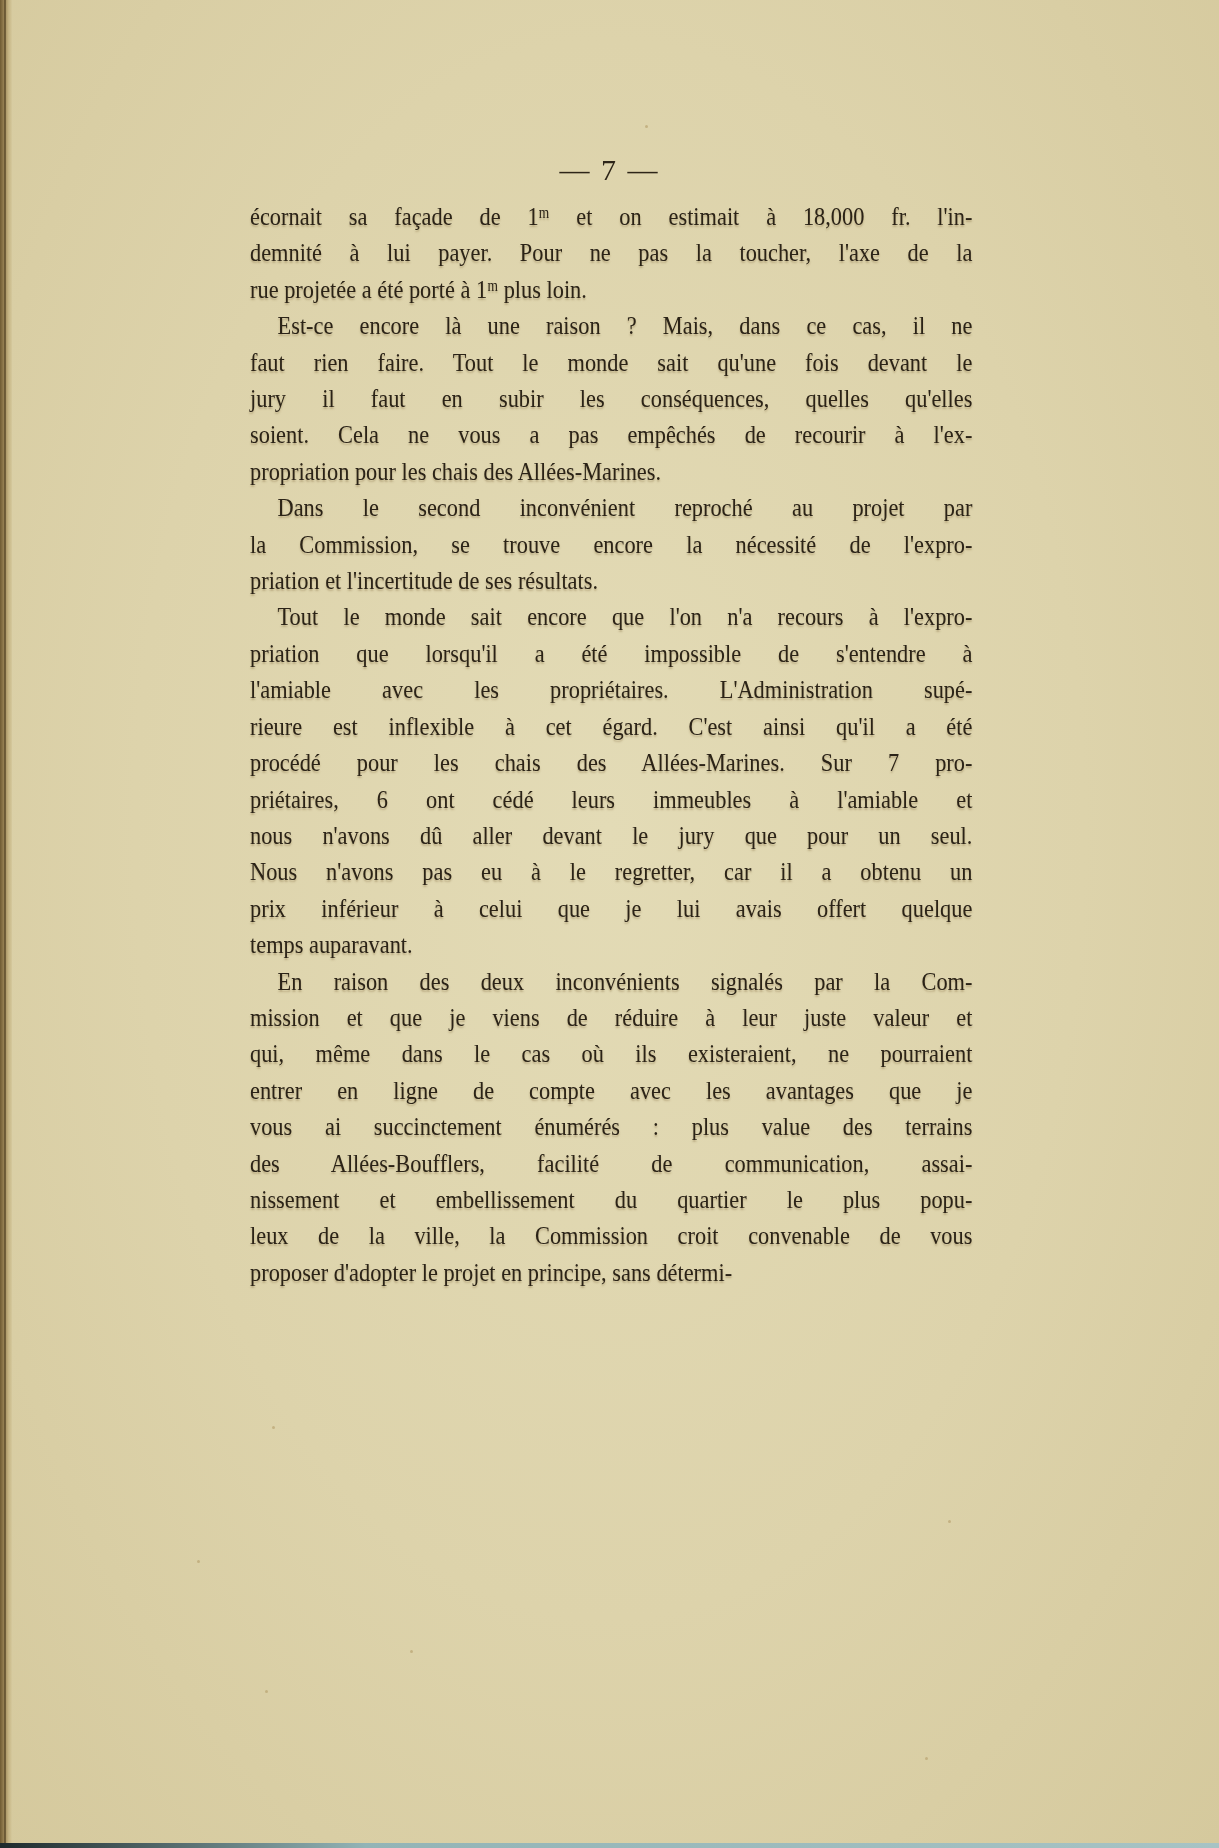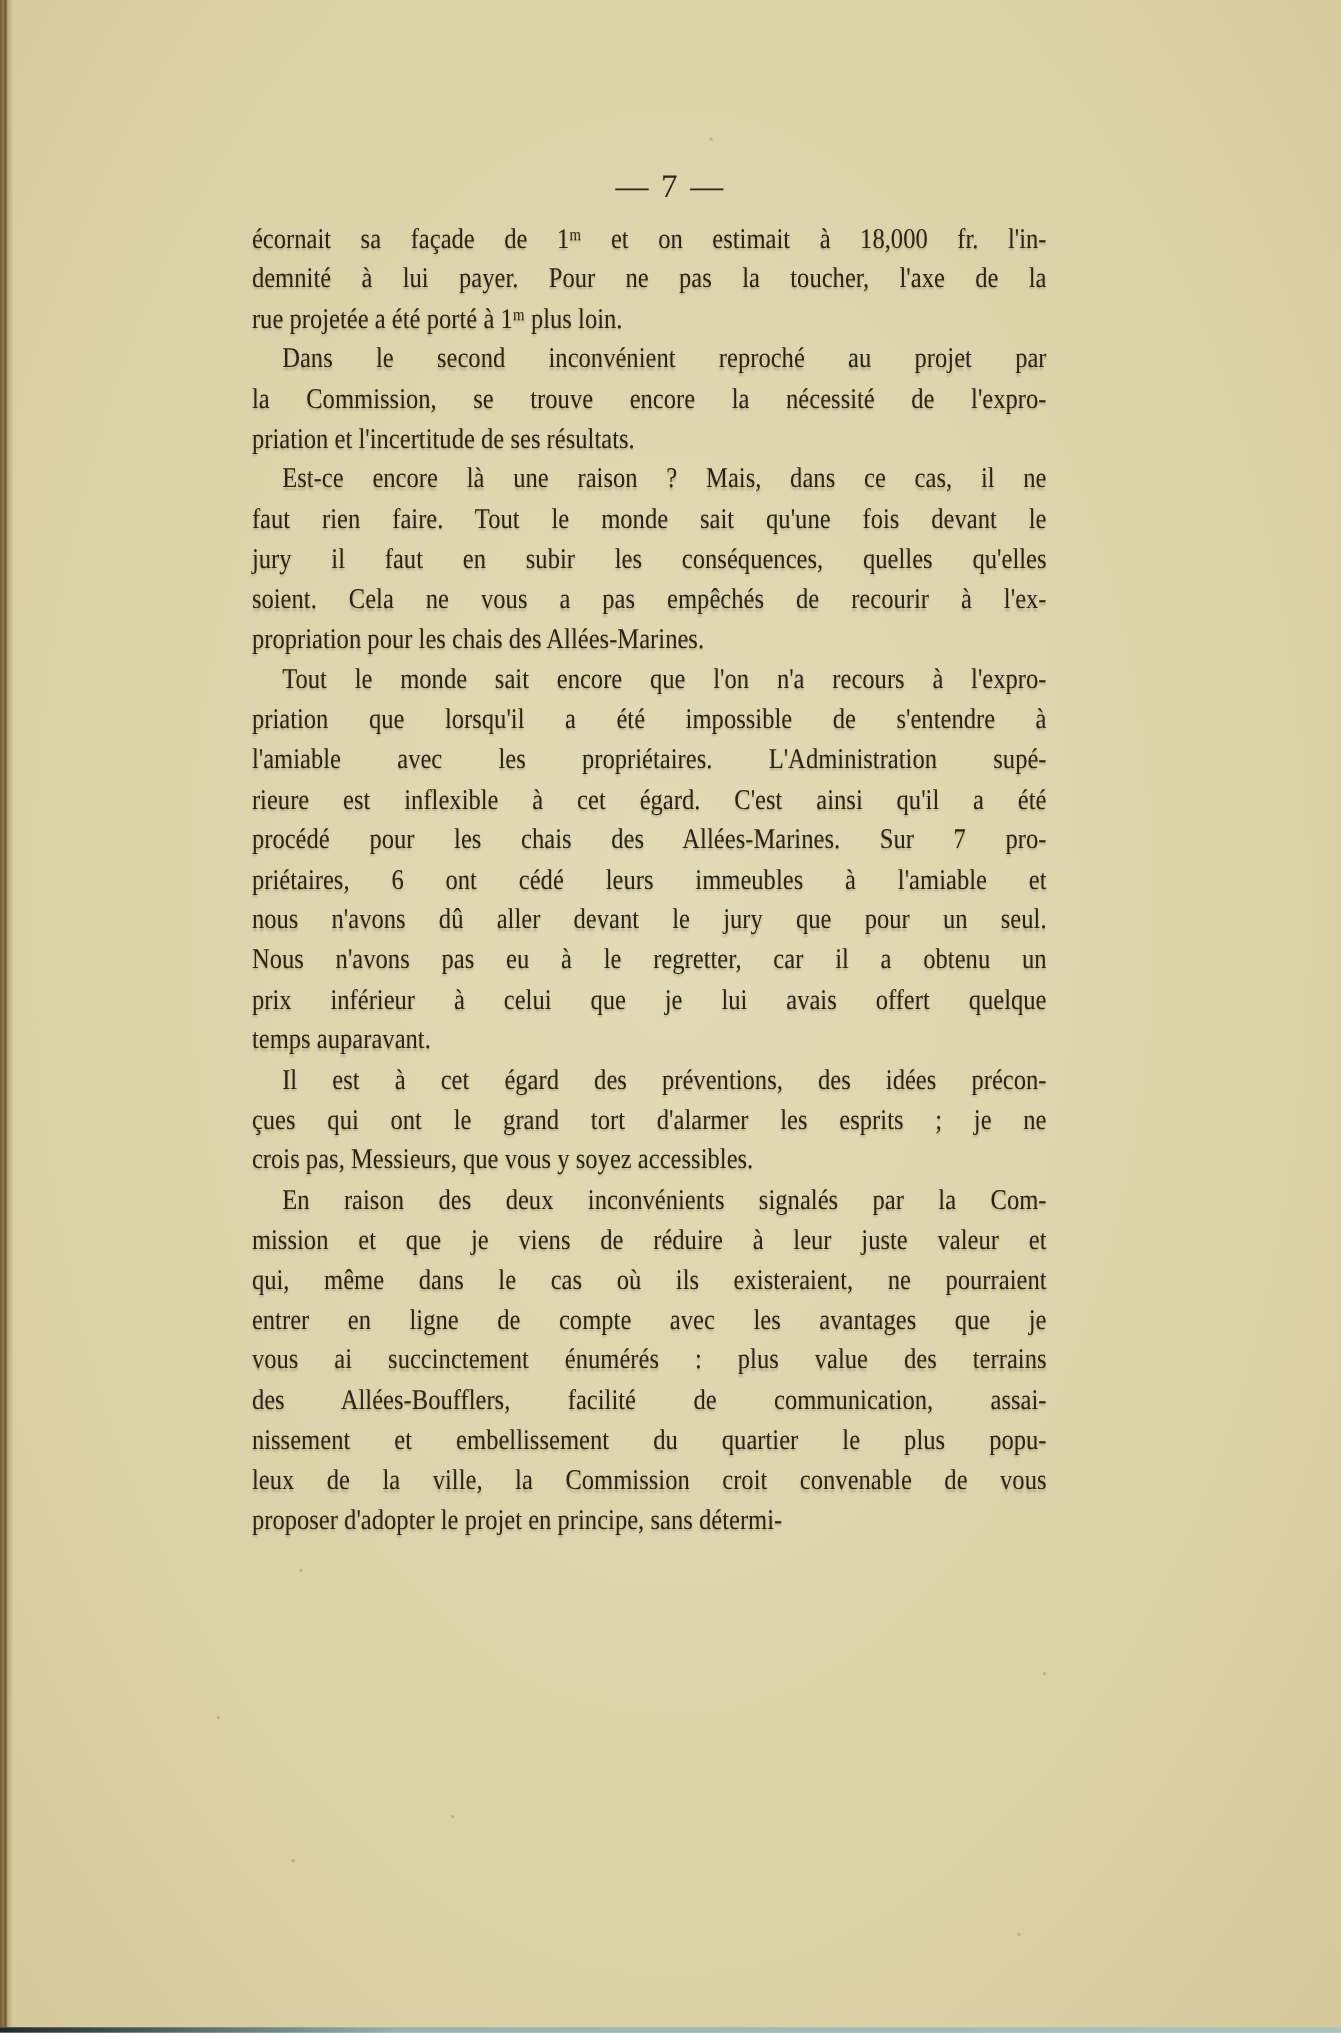--- a/index.html
+++ b/index.html
@@ -60,21 +60,21 @@
       left: 0;
       width: 1219px;
       text-align: center;
       font-family: "Liberation Serif", serif;
       font-size: 30px;
       color: #2d2518;
       letter-spacing: 2px;
     }
     .text-block {
       position: absolute;
-      left: 229px;
+      left: 250px;
       top: 199px;
       width: 723px;
       font-family: "Liberation Serif", serif;
       font-size: 26px;
       line-height: 36.4px;
       color: #2b2317;
       text-shadow: 0 2px 2px rgba(120, 95, 50, 0.35);
     }
     .line {
       display: block;
@@ -111,47 +111,42 @@
 
   <div class="page-number">— 7 —</div>
 
   <div class="text-block" id="text-block">
       <div>
         <span class="line">écornait sa façade de 1ᵐ et on estimait à 18,000 fr. l'in-</span>
         <span class="line">demnité à lui payer. Pour ne pas la toucher, l'axe de la</span>
         <span class="line last">rue projetée a été porté à 1ᵐ plus loin.</span>
       </div>
       <div>
-        <span class="line indent">Dans le second inconvénient reproché au projet par</span>
-        <span class="line">la Commission, se trouve encore la nécessité de l'expro-</span>
-        <span class="line last">priation et l'incertitude de ses résultats.</span>
-      </div>
-      <div>
         <span class="line indent">Est-ce encore là une raison ? Mais, dans ce cas, il ne</span>
         <span class="line">faut rien faire. Tout le monde sait qu'une fois devant le</span>
         <span class="line">jury il faut en subir les conséquences, quelles qu'elles</span>
         <span class="line">soient. Cela ne vous a pas empêchés de recourir à l'ex-</span>
         <span class="line last">propriation pour les chais des Allées-Marines.</span>
+      </div>
+      <div>
+        <span class="line indent">Dans le second inconvénient reproché au projet par</span>
+        <span class="line">la Commission, se trouve encore la nécessité de l'expro-</span>
+        <span class="line last">priation et l'incertitude de ses résultats.</span>
       </div>
       <div>
         <span class="line indent">Tout le monde sait encore que l'on n'a recours à l'expro-</span>
         <span class="line">priation que lorsqu'il a été impossible de s'entendre à</span>
         <span class="line">l'amiable avec les propriétaires. L'Administration supé-</span>
         <span class="line">rieure est inflexible à cet égard. C'est ainsi qu'il a été</span>
         <span class="line">procédé pour les chais des Allées-Marines. Sur 7 pro-</span>
         <span class="line">priétaires, 6 ont cédé leurs immeubles à l'amiable et</span>
         <span class="line">nous n'avons dû aller devant le jury que pour un seul.</span>
         <span class="line">Nous n'avons pas eu à le regretter, car il a obtenu un</span>
         <span class="line">prix inférieur à celui que je lui avais offert quelque</span>
         <span class="line last">temps auparavant.</span>
-      </div>
-      <div>
-        <span class="line indent">Il est à cet égard des préventions, des idées précon-</span>
-        <span class="line">çues qui ont le grand tort d'alarmer les esprits ; je ne</span>
-        <span class="line last">crois pas, Messieurs, que vous y soyez accessibles.</span>
       </div>
       <div>
         <span class="line indent">En raison des deux inconvénients signalés par la Com-</span>
         <span class="line">mission et que je viens de réduire à leur juste valeur et</span>
         <span class="line">qui, même dans le cas où ils existeraient, ne pourraient</span>
         <span class="line">entrer en ligne de compte avec les avantages que je</span>
         <span class="line">vous ai succinctement énumérés : plus value des terrains</span>
         <span class="line">des Allées-Boufflers, facilité de communication, assai-</span>
         <span class="line">nissement et embellissement du quartier le plus popu-</span>
         <span class="line">leux de la ville, la Commission croit convenable de vous</span>

